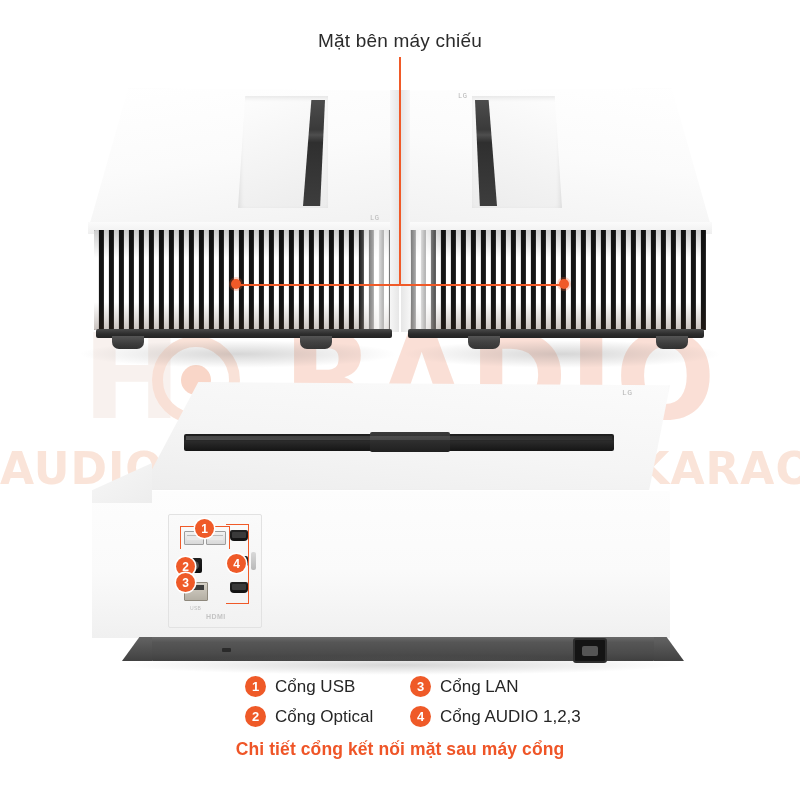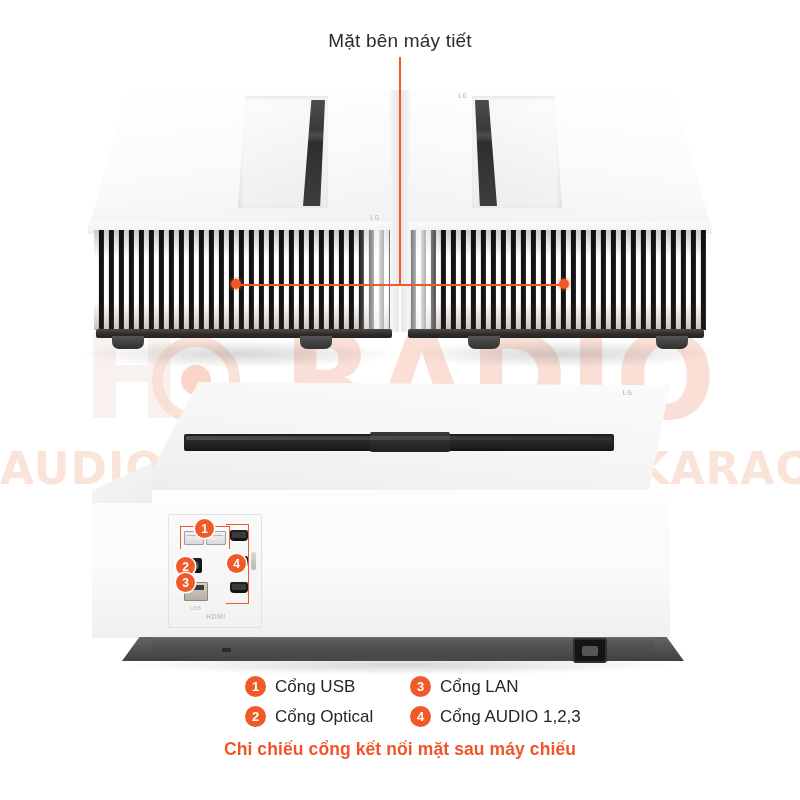--- a/index.html
+++ b/index.html
@@ -256,21 +256,21 @@
 <div id="stage">
 
   <div class="wm">
     <div class="wm-line1">
       <span class="wm-h">H</span><span style="visibility:hidden">D</span><span class="wm-rest">RADIO</span>
     </div>
     <div class="wm-logo"></div>
     <div class="wm-line2">AUDIO - HOME CINEMA - KARAOKE</div>
   </div>
 
-  <div class="title">Mặt bên máy tiết</div>
+  <div class="title">Mặt bên máy chiếu</div>
   <div class="v-leader"></div>
   <div class="h-leader"></div>
   <div class="leader-dot left"></div>
   <div class="leader-dot right"></div>
 
   <div class="proj">
 
     <div class="shadow-soft" style="left:78px;top:340px;width:320px;height:28px;"></div>
 
     <div class="topface" style="left:88px;top:88px;width:310px;height:142px;
@@ -420,15 +420,15 @@
         <div class="legend-badge">2</div>
         <div class="legend-text">Cổng Optical</div>
       </div>
       <div class="legend-col">
         <div class="legend-badge">4</div>
         <div class="legend-text">Cổng AUDIO 1,2,3</div>
       </div>
     </div>
   </div>
 
-  <div class="caption">Chi chiếu cổng kết nối mặt sau máy chiếu</div>
+  <div class="caption">Chi tiết cổng kết nối mặt sau máy cổng</div>
 
 </div>
 
 </body></html>

